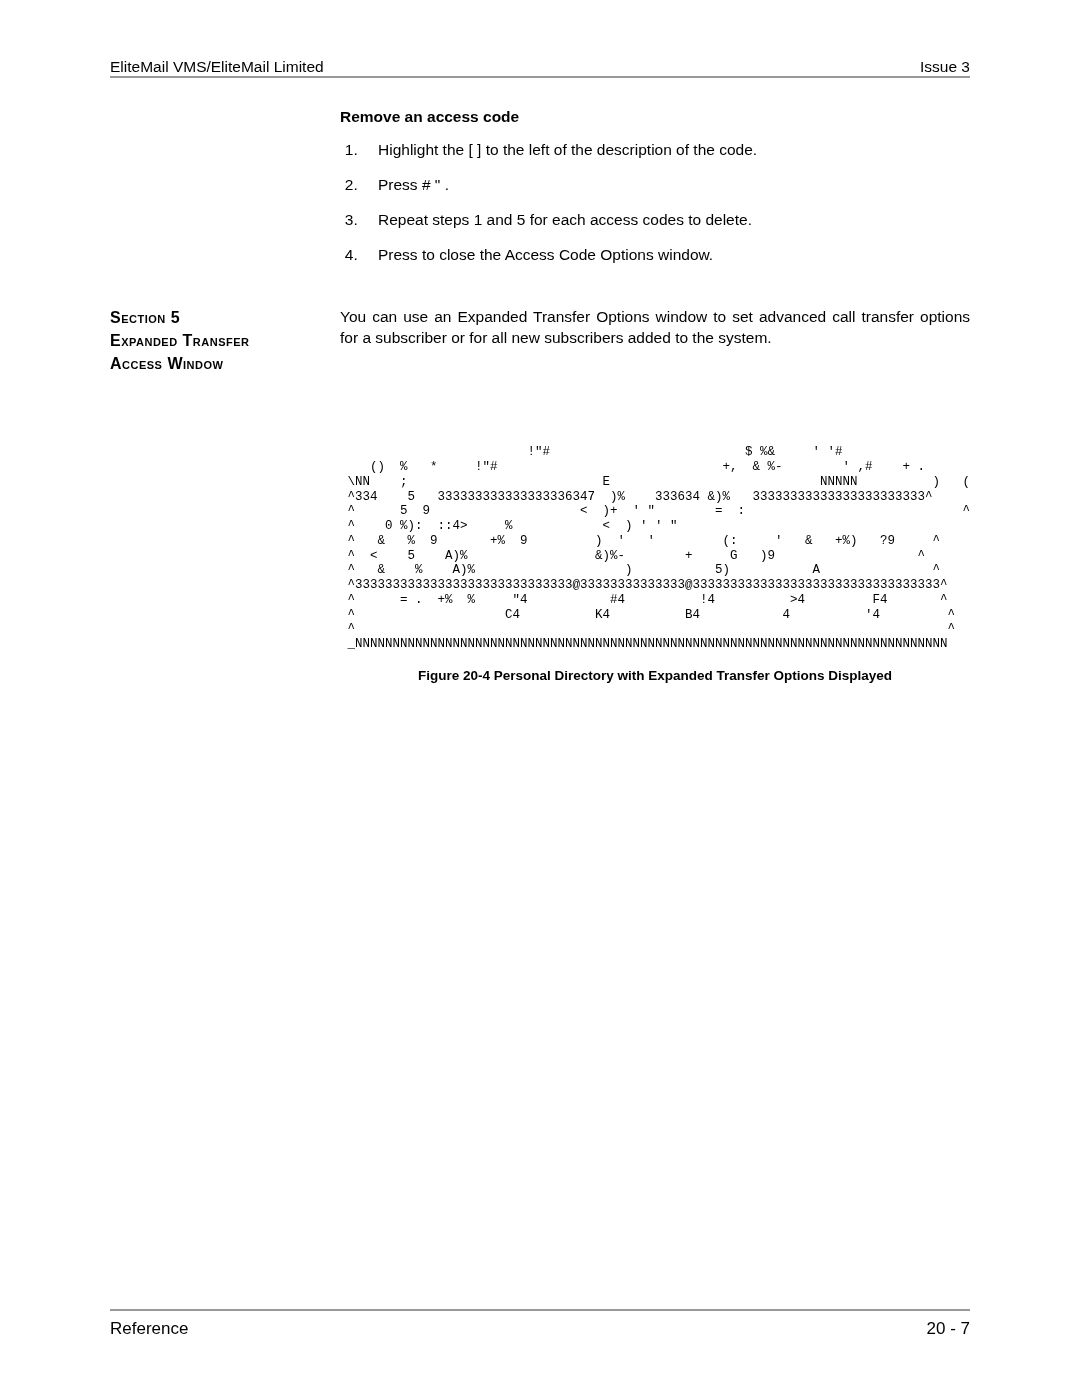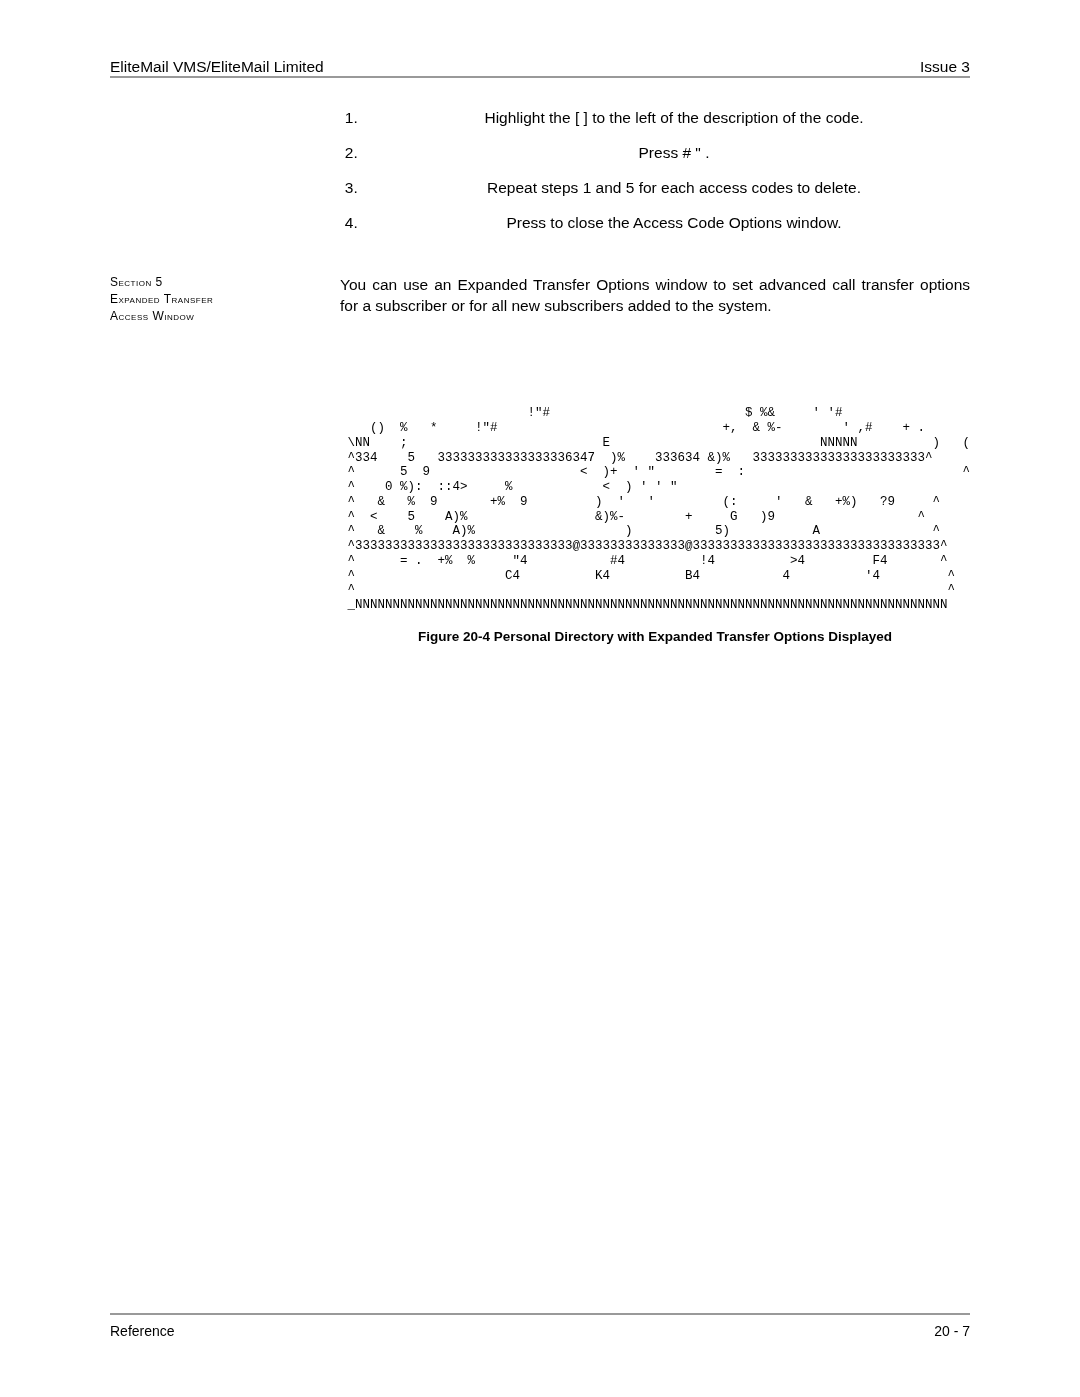--- a/index.html
+++ b/index.html
@@ -36,33 +36,32 @@
     margin-bottom: 14px;
   }
   ol.steps {
     margin: 0 0 40px 0;
     padding-left: 22px;
   }
   ol.steps li {
     padding-left: 16px;
     margin-bottom: 14px;
     line-height: 1.35;
-    text-align: center;
   }
   .two-col {
     display: flex;
     align-items: flex-start;
     margin-top: 16px;
   }
   .section-label {
     width: 230px;
     flex-shrink: 0;
     font-variant: small-caps;
-    font-weight: normal;
-    font-size: 12px;
+    font-weight: bold;
+    font-size: 16px;
     line-height: 1.45;
     letter-spacing: 0.5px;
   }
   .body-text {
     flex: 1;
     text-align: justify;
     line-height: 1.38;
   }
   .body-text p {
     margin: 0 0 20px 0;
@@ -92,34 +91,35 @@
     right: 110px;
   }
   .footer-line {
     border: none;
     border-top: 2.5px solid #999;
     margin: 0 0 8px 0;
   }
   .footer-row {
     display: flex;
     justify-content: space-between;
-    font-size: 14px;
+    font-size: 17px;
   }
 </style>
 </head>
 <body>
 
 <div class="page">
   <div class="header-row">
     <span>EliteMail VMS/EliteMail Limited</span>
     <span>Issue 3</span>
   </div>
   <hr class="hr-line">
 
   <div class="content">
+    <div class="subhead">Remove an access code</div>
     <ol class="steps">
       <li>Highlight the [ ]    to the left of the description of the code.</li>
       <li>Press  #    "   .</li>
       <li>Repeat steps 1 and 5 for each access codes to delete.</li>
       <li>Press        to close the Access Code Options window.</li>
     </ol>
   </div>
 
   <div class="two-col">
     <div class="section-label">

